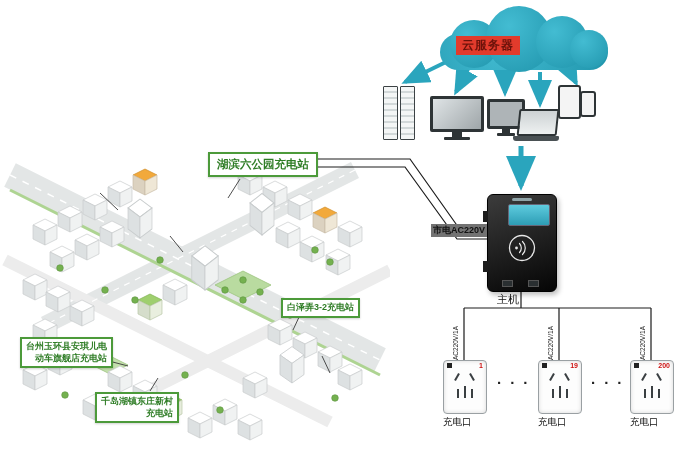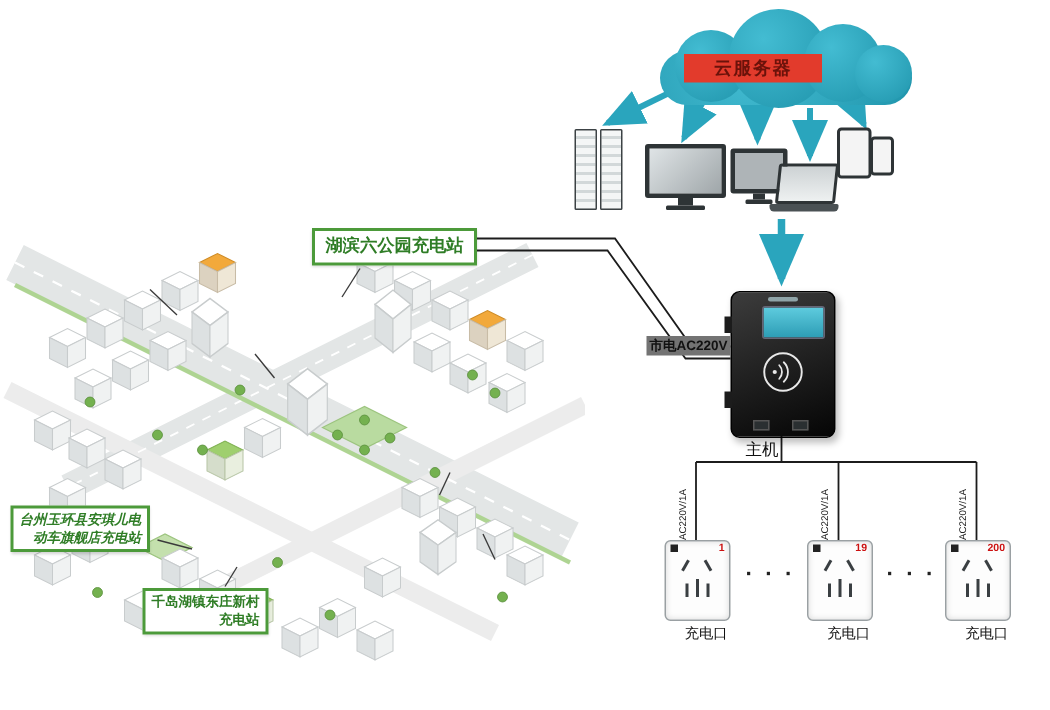--- a/index.html
+++ b/index.html
@@ -3,21 +3,21 @@
 <meta charset="utf-8">
 <style>
   html,body{margin:0;padding:0;background:#fff;}
   body{font-family:"Liberation Sans","DejaVu Sans",sans-serif;}
   #canvas{position:relative;width:700px;height:473px;background:#fff;overflow:hidden;}
   .abs{position:absolute;}
 
   
   .cpart{position:absolute;background:radial-gradient(circle at 35% 30%,#43bcd2,#2095ac);}
   .cloud-label{position:absolute;left:28px;top:32px;background:#e23b2c;color:#6b120a;
-    font-weight:bold;font-size:12px;padding:1px 20px;letter-spacing:1px;}
+    font-weight:bold;font-size:12px;padding:1px 6px;letter-spacing:1px;}
 
   
   .tower{position:absolute;top:0;width:13px;height:52px;border:1.5px solid #3c4245;border-radius:1px;
     background:repeating-linear-gradient(#f4f6f6 0 4px,#d2d8d9 4px 6px);}
 
   
   .callout{position:absolute;border:2px solid #4c9a3a;background:#fff;color:#2f7d26;font-weight:bold;
     font-size:9px;line-height:1.3;text-align:right;padding:2px 4px;z-index:6;box-shadow:0 1px 2px rgba(0,0,0,.18);}
   .callout.primary{font-size:11.5px;padding:3px 7px;}
 
@@ -25,21 +25,21 @@
   .socket{position:absolute;width:42px;height:52px;background:#fdfdfd;border:1.5px solid #9aa0a3;
     border-radius:4px;z-index:4;box-shadow:inset 0 0 4px rgba(0,0,0,.15);}
   .socket .qr{position:absolute;top:2px;left:3px;width:5px;height:5px;background:#222;}
   .socket .sid{position:absolute;top:1px;right:3px;font-size:7px;font-weight:bold;color:#c11;}
   .pin{position:absolute;width:2px;background:#3a3f42;}
   .pa{top:12px;left:12px;height:8px;transform:rotate(30deg);}
   .pb{top:12px;left:27px;height:8px;transform:rotate(-30deg);}
   .pc{top:28px;left:13px;height:9px;}
   .pd{top:25px;left:20px;height:12px;}
   .pe{top:28px;left:27px;height:9px;}
-  .portlabel{position:absolute;width:42px;text-align:right;font-size:9.5px;color:#111;z-index:4;}
+  .portlabel{position:absolute;width:42px;text-align:left;font-size:9.5px;color:#111;z-index:4;}
   .cablelabel{position:absolute;writing-mode:vertical-rl;transform:rotate(180deg);font-size:6.5px;
     color:#222;z-index:4;height:48px;}
   .dots{position:absolute;font-size:15px;font-weight:bold;color:#222;z-index:4;letter-spacing:2px;}
 </style>
 </head>
 <body>
 
 <div id="canvas">
 
   <svg class="abs" style="left:0;top:140px;z-index:1;" width="390" height="333" viewBox="0 0 390 333">
@@ -252,21 +252,24 @@
   <div class="cablelabel" style="left:452px;top:312px;">AC220V/1A</div>
   <div class="cablelabel" style="left:547px;top:312px;">AC220V/1A</div>
   <div class="cablelabel" style="left:639px;top:312px;">AC220V/1A</div>
 
   <div class="dots" style="left:497px;top:374px;">· · ·</div>
   <div class="dots" style="left:591px;top:374px;">· · ·</div>
 
   <div class="callout primary" style="left:208px;top:152px;">
     <div>湖滨六公园充电站</div>
   </div>
-  <div class="callout" style="left:7px;top:337px;font-style:italic;">
+  <div class="callout" style="left:281px;top:298px;">
+    <div>白泽弄3-2充电站</div>
+  </div>
+  <div class="callout" style="left:20px;top:337px;">
     <div>台州玉环县安琪儿电</div>
     <div>动车旗舰店充电站</div>
   </div>
   <div class="callout" style="left:95px;top:392px;">
     <div>千岛湖镇东庄新村</div>
     <div>充电站</div>
   </div>
 
 </div>
 

